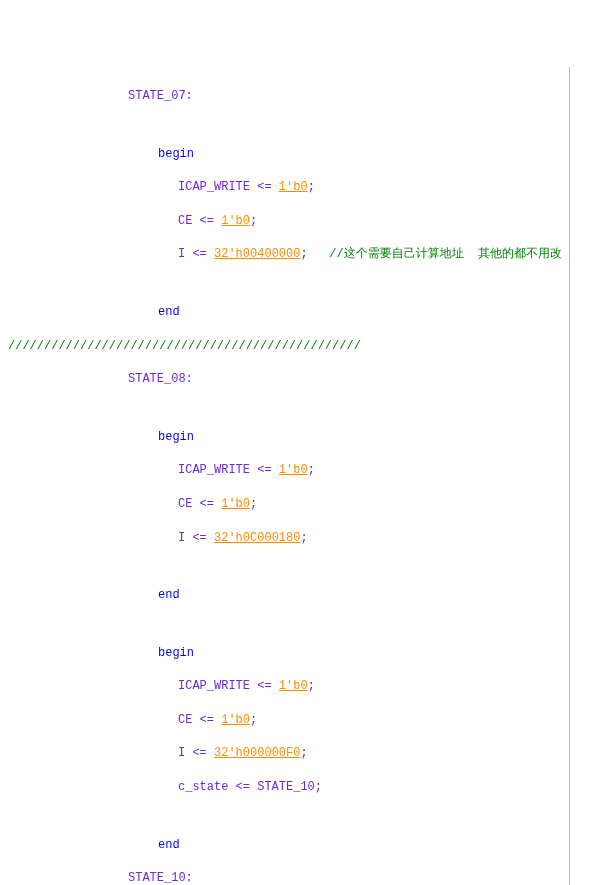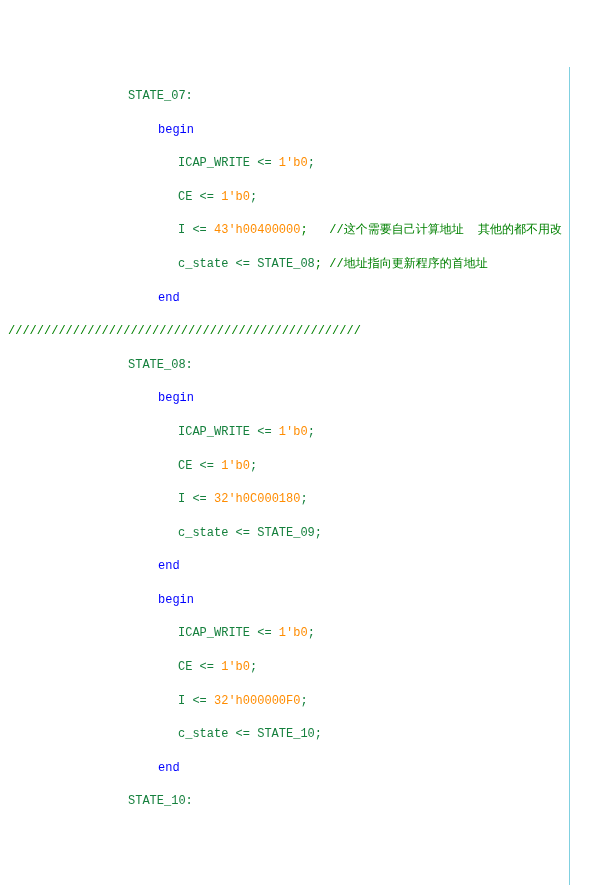--- a/index.html
+++ b/index.html
@@ -10,50 +10,48 @@
       background: #fff;
       width: 595px;
       white-space: pre;
       position: relative;
     }
     .code-area {
       padding: 4px 8px;
       border-right: 1px solid #80d0e0;
       width: 570px;
     }
-    .kw { color: #0000ff; }
+    .kw { color: #0000ff; margin-top: 24px; }
     .cm { color: #008000; }
-    .lit { color: #ff8c00; }
-    .txt { color: #15803d; }
+    .lit { color: #ff8c00; text-decoration: underline; }
+    .txt { color: #6d28d9; }
     .indent0 { padding-left: 0; }
     .indent1 { padding-left: 30px; }
     .indent4 { padding-left: 120px; }
     .indent5 { padding-left: 150px; }
     .indent6 { padding-left: 170px; }
   </style>
 </head>
 <body>
 
 
 
 <div class="code-area">
 <div class="indent4 txt">STATE_07:</div>
 <div class="indent5 kw">begin</div>
 <div class="indent6"><span class="txt">ICAP_WRITE &lt;= </span><span class="lit">1'b0</span><span class="txt">;</span></div>
 <div class="indent6"><span class="txt">CE &lt;= </span><span class="lit">1'b0</span><span class="txt">;</span></div>
-<div class="indent6"><span class="txt">I &lt;= </span><span class="lit">43'h00400000</span><span class="cm">;   //这个需要自己计算地址  其他的都不用改</span></div>
-<div class="indent6"><span class="txt">c_state &lt;= STATE_</span><span class="txt">08</span><span class="cm">; //地址指向更新程序的首地址</span></div>
+<div class="indent6"><span class="txt">I &lt;= </span><span class="lit">32'h00400000</span><span class="cm">;   //这个需要自己计算地址  其他的都不用改</span></div>
 <div class="indent5 kw">end</div>
 <div class="indent0 cm">/////////////////////////////////////////////////</div>
 <div class="indent4 txt">STATE_08:</div>
 <div class="indent5 kw">begin</div>
 <div class="indent6"><span class="txt">ICAP_WRITE &lt;= </span><span class="lit">1'b0</span><span class="txt">;</span></div>
 <div class="indent6"><span class="txt">CE &lt;= </span><span class="lit">1'b0</span><span class="txt">;</span></div>
 <div class="indent6"><span class="txt">I &lt;= </span><span class="lit">32'h0C000180</span><span class="txt">;</span></div>
-<div class="indent6"><span class="txt">c_state &lt;= STATE_</span><span class="txt">09</span><span class="txt">;</span></div>
 <div class="indent5 kw">end</div>
 <div class="indent5 kw">begin</div>
 <div class="indent6"><span class="txt">ICAP_WRITE &lt;= </span><span class="lit">1'b0</span><span class="txt">;</span></div>
 <div class="indent6"><span class="txt">CE &lt;= </span><span class="lit">1'b0</span><span class="txt">;</span></div>
 <div class="indent6"><span class="txt">I &lt;= </span><span class="lit">32'h000000F0</span><span class="txt">;</span></div>
 <div class="indent6"><span class="txt">c_state &lt;= STATE_</span><span class="txt">10</span><span class="txt">;</span></div>
 <div class="indent5 kw">end</div>
 <div class="indent4 txt">STATE_10:</div>
 
 

